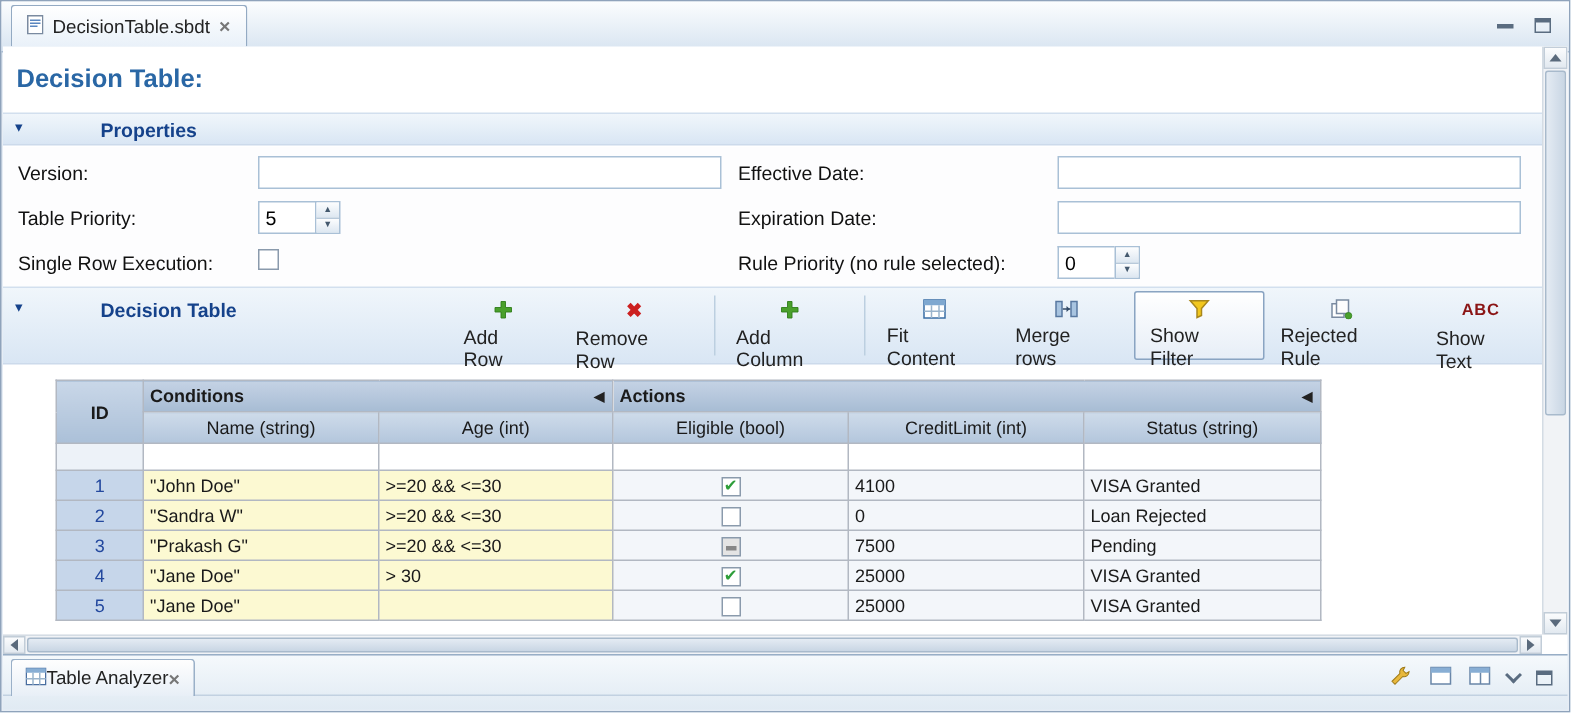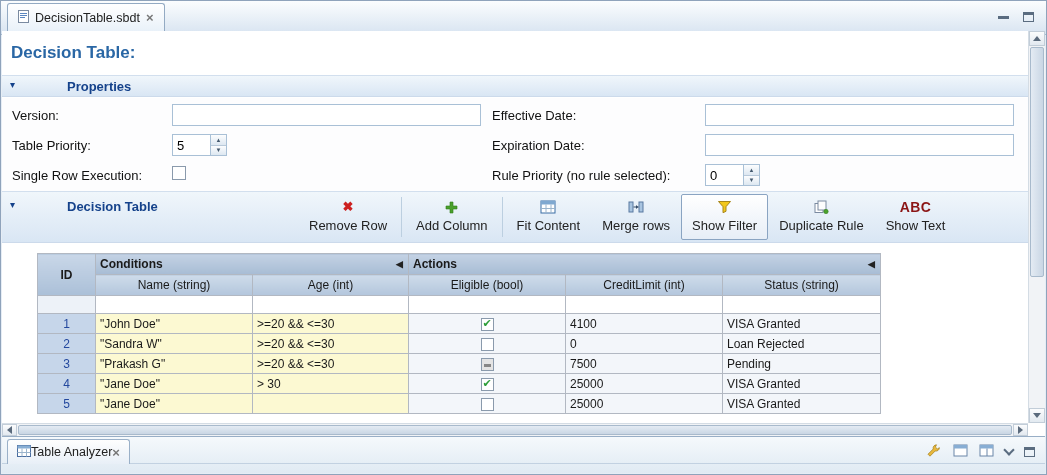--- a/index.html
+++ b/index.html
@@ -45,21 +45,21 @@
   .cbox { position:absolute; width:14px; height:14px; border:1px solid #8a9aac; background:#fff; cursor:pointer; }
 
   
   .tbar { position:absolute; left:296px; top:2px; bottom:2px; display:flex; align-items:stretch; }
   .titem { display:flex; flex-direction:column; align-items:center; justify-content:flex-start;
            gap:3px; padding:4px 10px 2px; font-size:13px; color:#222; cursor:pointer; border:1px solid transparent; }
   .titem.active { background:linear-gradient(#ffffff,#e7eef7); border:1px solid #8aa4c2; border-radius:2px; }
   .icon16 { width:16px; height:16px; display:flex; align-items:center; justify-content:center; }
   .tsep { width:1px; background:#bccfe0; margin:3px 3px; }
   .redx { color:var(--red-x,#cc2020); font-size:13px; font-weight:bold; line-height:16px; }
-  .abc { color:#8b1515; font-size:14px; font-weight:bold; letter-spacing:0.5px; line-height:16px; }
+  .abc { color:#8b1515; font-size:11px; font-weight:bold; letter-spacing:0.5px; line-height:16px; }
 
   
   .dtable { position:absolute; left:35px; top:222px; border-collapse:collapse; font-size:12px;
             border:1px solid #8fa0b6; }
   .dtable th, .dtable td { border:1px solid #b2b8c2; padding:0 4px; }
   .hid { background:linear-gradient(var(--header-top,#c9d7e8),var(--header-bottom,#abc0d8));
          font-weight:bold; text-align:center; border-color:#93a9c4; }
   .hgroup { background:linear-gradient(#c4d2e4,#a7bcd4); font-weight:bold; height:21px;
             text-align:left; position:relative; border-color:#93a9c4; }
   .coll { position:absolute; right:5px; top:5px; font-size:9px; color:#222; cursor:pointer; }
@@ -167,20 +167,28 @@
         </span>
       </span>
     </div>
 
     <div class="sec sec-dt">
       <span class="tri" style="top:7px">▾</span>
       <span class="sec-label" style="top:7px">Decision Table</span>
 
       <div class="tbar">
         <div class="titem">
+          <span class="icon16">
+              <svg width="15" height="15" viewBox="0 0 15 15">
+                <path d="M6 2h3v4h4v3H9v4H6V9H2V6h4z" fill="#4aa02c" stroke="#2f7d1a" stroke-width="0.6"></path>
+              </svg>
+            </span>
+          <span>Add Row</span>
+        </div>
+        <div class="titem">
           <span class="icon16 redx">✖</span>
           <span>Remove Row</span>
         </div>
         <div class="tsep"></div>
         <div class="titem">
           <span class="icon16">
               <svg width="15" height="15" viewBox="0 0 15 15">
                 <path d="M6 2h3v4h4v3H9v4H6V9H2V6h4z" fill="#4aa02c" stroke="#2f7d1a" stroke-width="0.6"></path>
               </svg>
             </span>
@@ -219,21 +227,21 @@
           <span>Show Filter</span>
         </div>
         <div class="titem">
           <span class="icon16">
               <svg width="16" height="14" viewBox="0 0 16 14">
                 <rect x="2" y="3.5" width="8" height="9" fill="#fff" stroke="#7a8aa0"></rect>
                 <rect x="5" y="1" width="8" height="9" fill="#fdfdfd" stroke="#7a8aa0"></rect>
                 <circle cx="13" cy="11.5" r="2.2" fill="#4aa02c" stroke="#2f7d1a" stroke-width="0.5"></circle>
               </svg>
             </span>
-          <span>Duplicate Rule</span>
+          <span>Rejected Rule</span>
         </div>
         <div class="titem">
           <span class="icon16 abc">ABC</span>
           <span>Show Text</span>
         </div>
       </div>
     </div>
 
     <table class="dtable">
       <colgroup>

